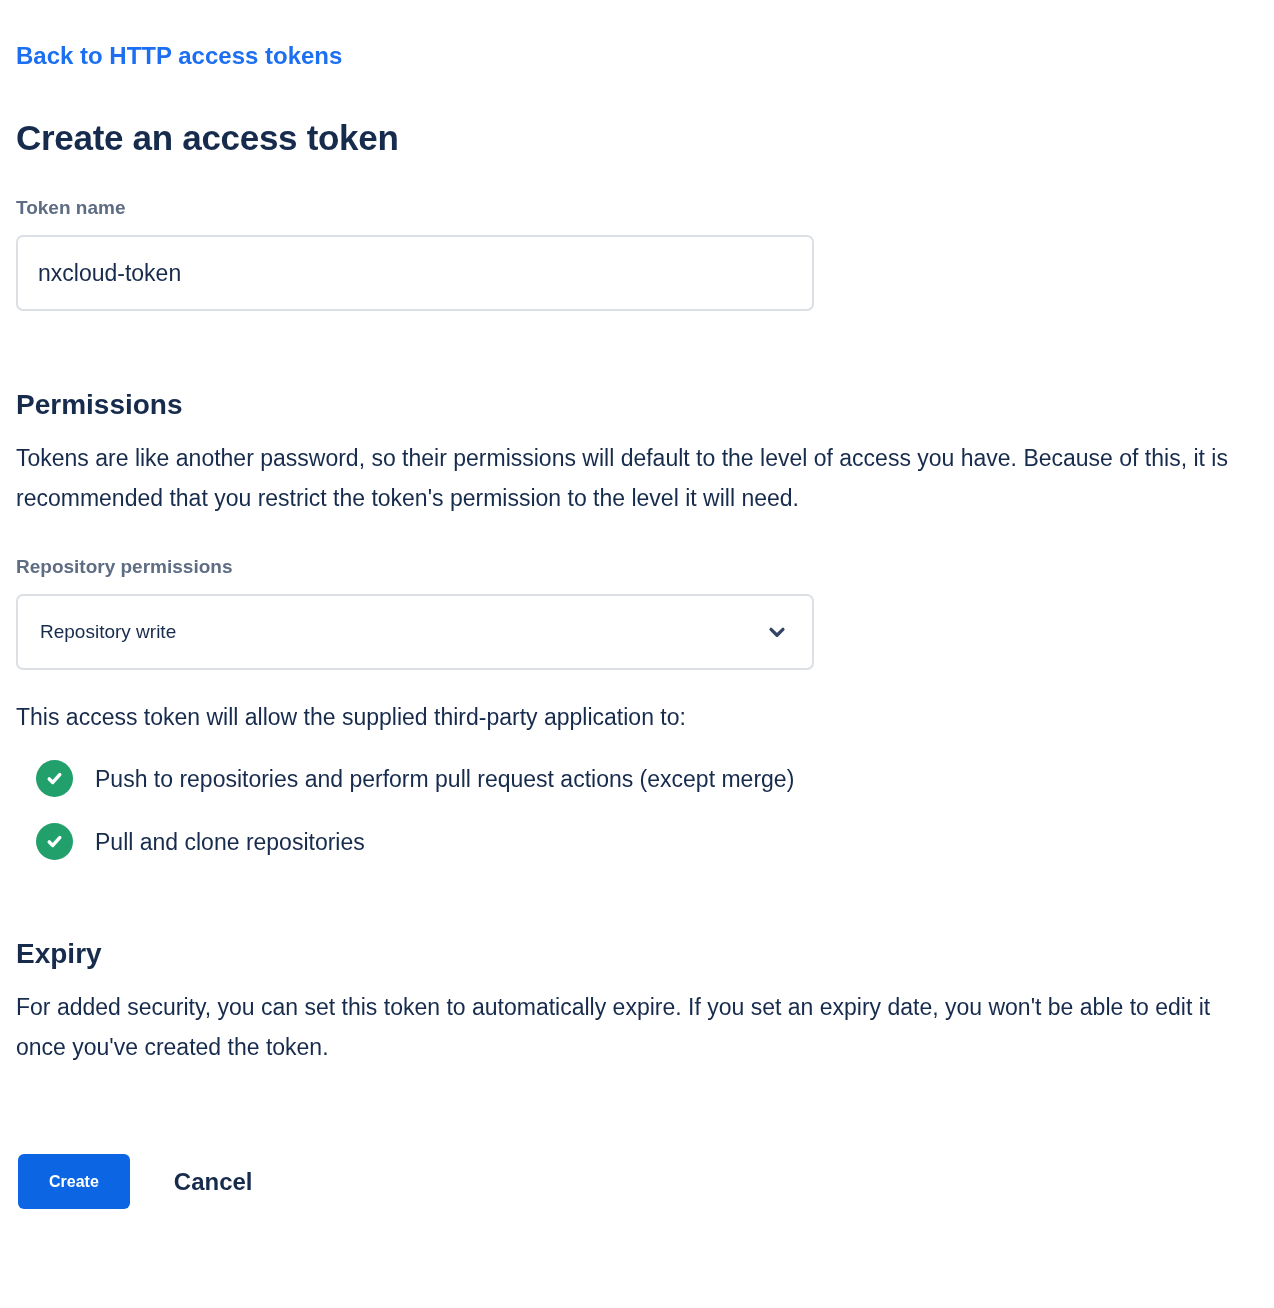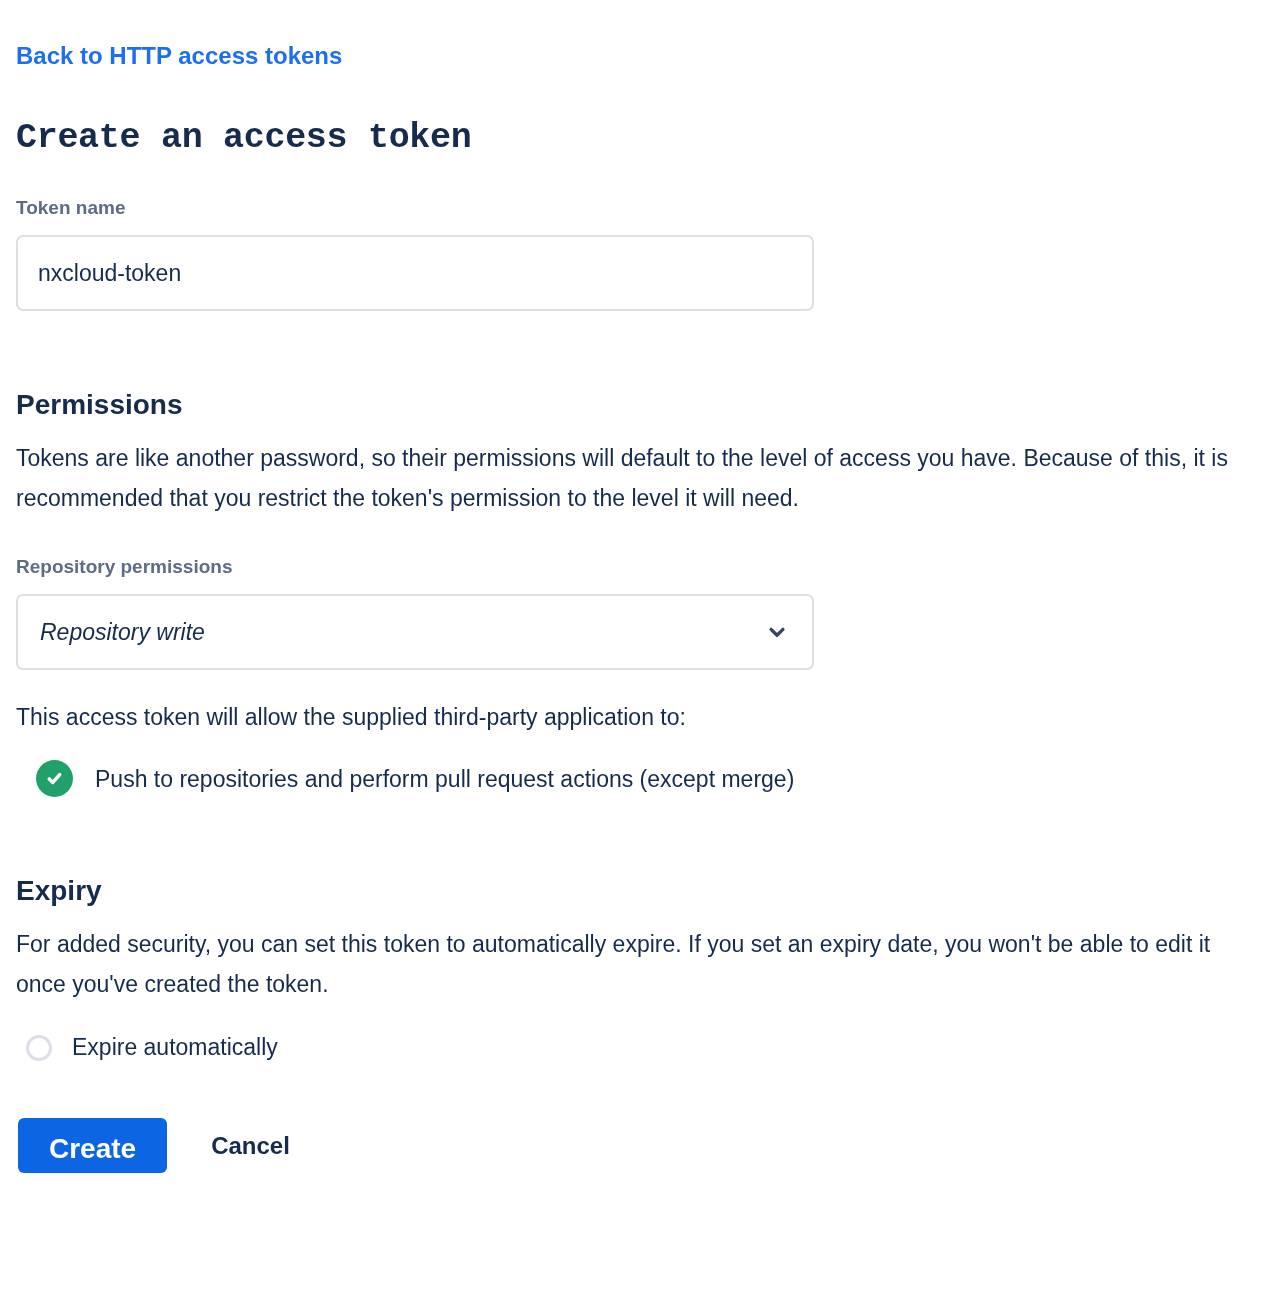--- a/index.html
+++ b/index.html
@@ -30,21 +30,20 @@
     text-decoration:none;
     line-height:28px;
   }
   h1.page-title{
     margin-top:47px;
     font-size:35px;
     font-weight:700;
     color:var(--heading-text);
     letter-spacing:-0.3px;
     line-height:42px;
-    font-family:Liberation Mono, monospace;
   }
   .field-label{
     display:block;
     margin-top:37px;
     font-size:19px;
     font-weight:600;
     color:var(--label-text);
     line-height:24px;
   }
   .text-input{
@@ -82,23 +81,22 @@
     border:2px solid var(--input-border);
     border-radius:7px;
     background:#ffffff;
     display:flex;
     align-items:center;
     justify-content:space-between;
     padding:0 22px;
     cursor:pointer;
   }
   .select-box .select-value{
-    font-size:23px;
-    color:var(--body-text);
-    font-style:italic;
+    font-size:19px;
+    color:var(--body-text);
   }
   .select-box .chevron{
     width:26px;height:26px;
     display:flex;align-items:center;justify-content:center;
   }
   p.allow-intro{
     margin-top:30px;
     font-size:23px;
     line-height:34px;
     color:var(--body-text);
@@ -173,21 +171,21 @@
     padding-left:2px;
   }
   .btn-primary{
     background:var(--primary-button);
     color:#ffffff;
     border:none;
     border-radius:6px;
     height:55px;
     padding:15px 31px;
     font-family:"Liberation Sans", sans-serif;
-    font-size:28px;
+    font-size:16px;
     font-weight:600;
     cursor:pointer;
   }
   .btn-subtle{
     background:transparent;
     border:none;
     color:var(--heading-text);
     font-family:"Liberation Sans", sans-serif;
     font-size:24px;
     font-weight:600;
@@ -227,31 +225,35 @@
 
 <ul class="capability-list">
   <li class="capability-item">
     <span class="check-circle">
       <svg width="21" height="21" viewBox="0 0 24 24" fill="none">
         <path d="M6 12.5 L10 16.5 L18 7.5" stroke="#ffffff" stroke-width="4" stroke-linecap="round" stroke-linejoin="round"></path>
       </svg>
     </span>
     <span class="capability-text">Push to repositories and perform pull request actions (except merge)</span>
   </li>
+  <li class="capability-item">
+    <span class="check-circle">
+      <svg width="21" height="21" viewBox="0 0 24 24" fill="none">
+        <path d="M6 12.5 L10 16.5 L18 7.5" stroke="#ffffff" stroke-width="4" stroke-linecap="round" stroke-linejoin="round"></path>
+      </svg>
+    </span>
+    <span class="capability-text">Pull and clone repositories</span>
+  </li>
 </ul>
 
 <h2 class="section-heading">Expiry</h2>
 
 <p class="body-text">For added security, you can set this token to automatically expire. If you set an expiry date, you won't be able to edit it once you've created the token.</p>
 
 <div class="radio-group">
-  <div class="radio-row">
-    <span class="radio-control unselected"></span>
-    <span class="radio-label">Expire automatically</span>
-  </div>
 </div>
 
 <div class="actions">
   <button class="btn-primary">Create</button>
   <button class="btn-subtle">Cancel</button>
 </div>
 
 
 
 

